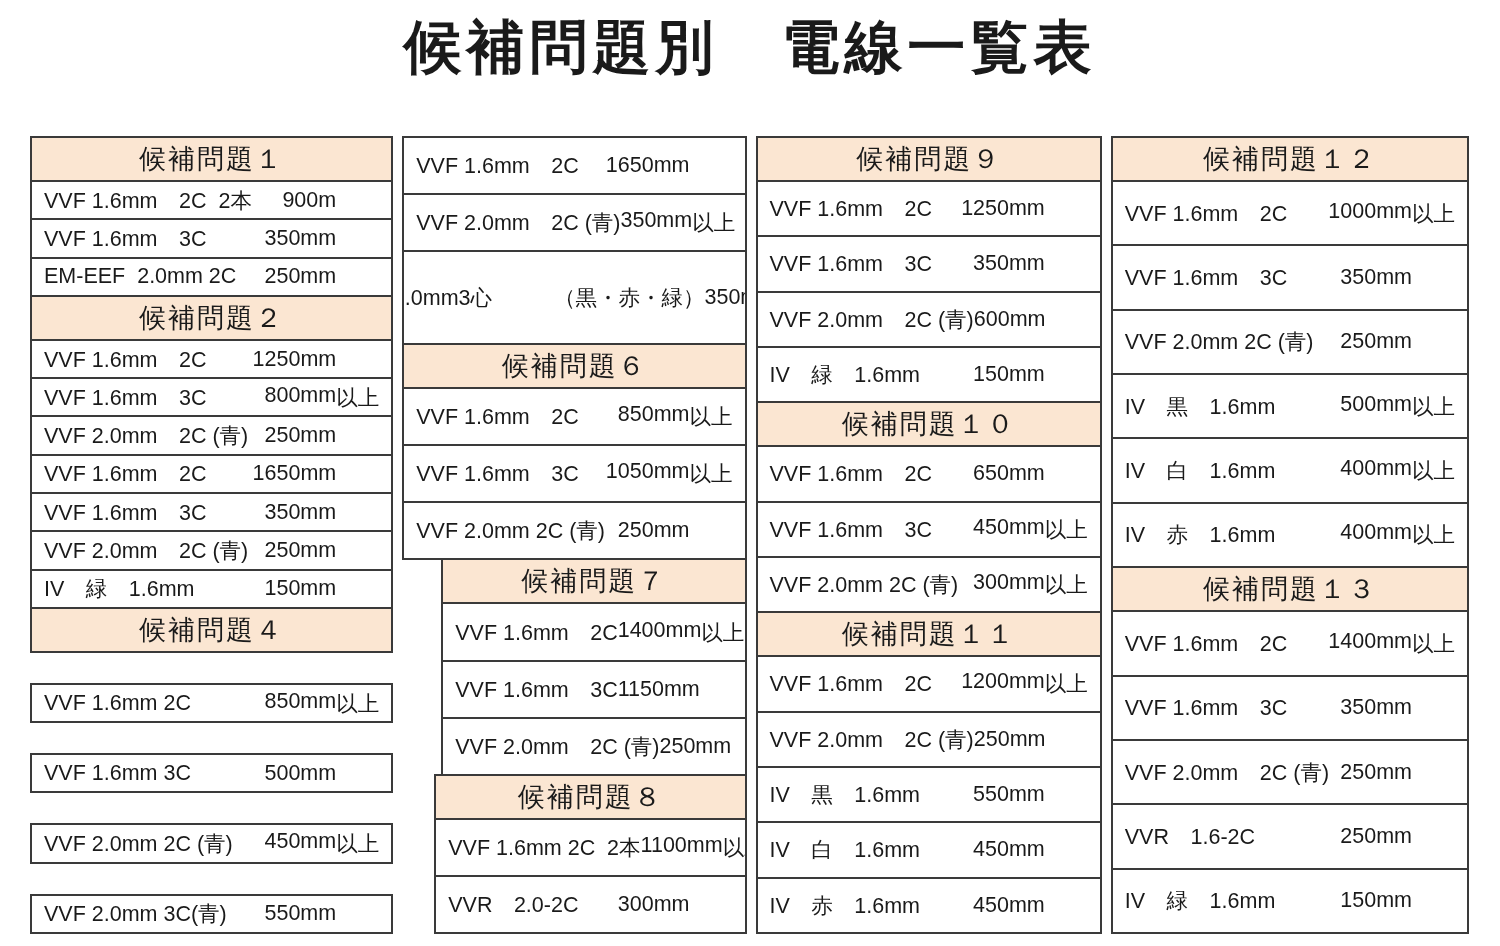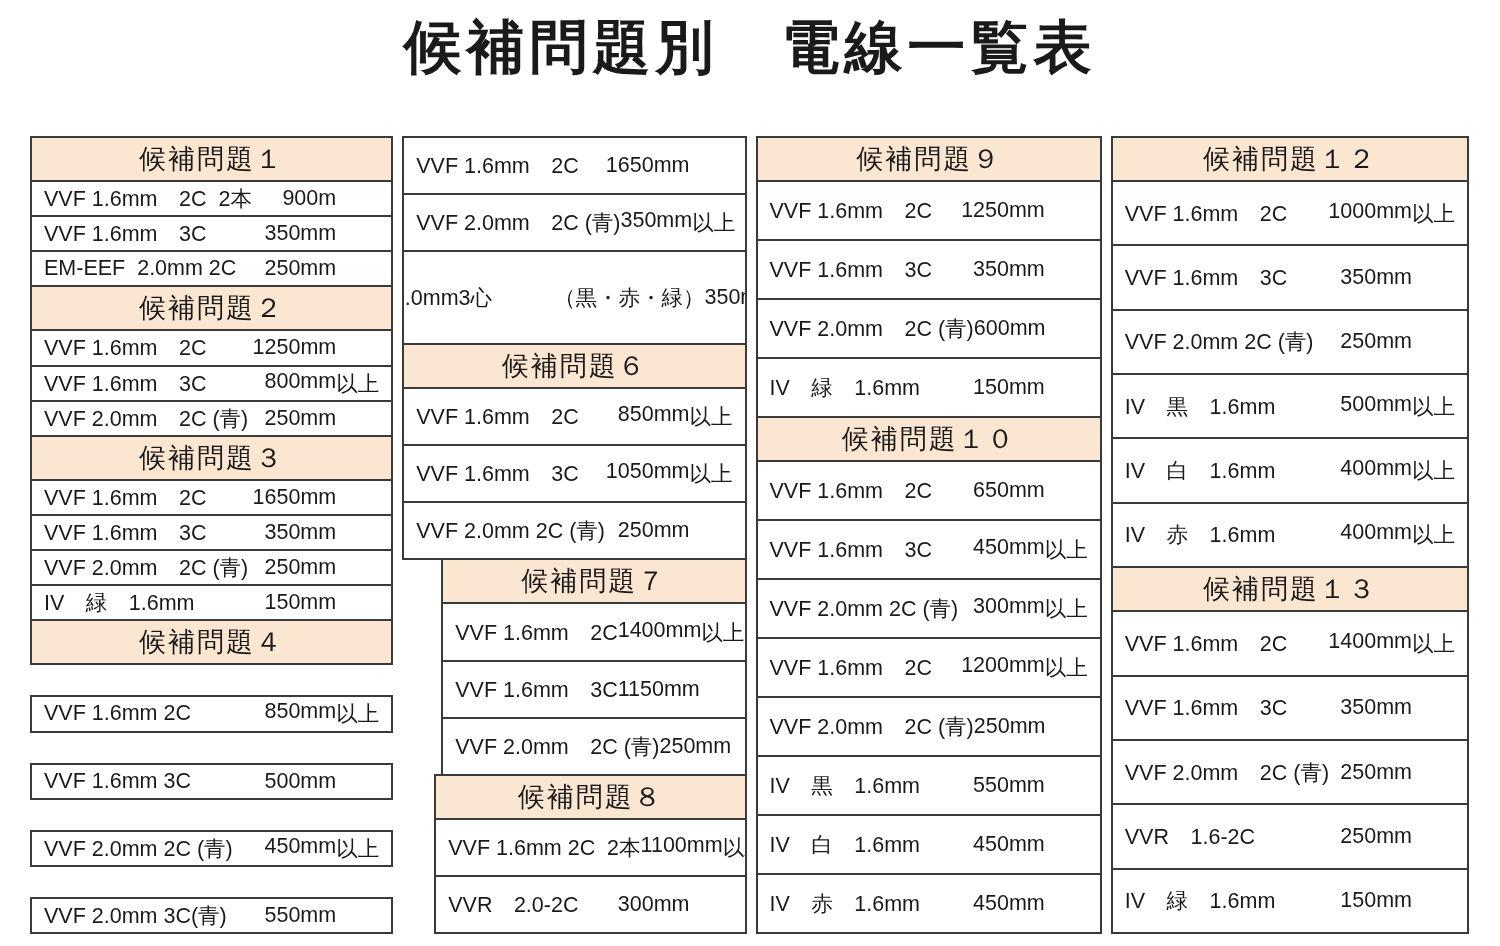--- a/index.html
+++ b/index.html
@@ -84,21 +84,20 @@
         <div class="cell row">
           <span class="spec">VVF 1.6mm　3C</span>
           <span class="lenwrap"><span class="len-num">800mm</span><span class="len-sfx">以上</span></span>
         </div>
         <div class="cell row">
           <span class="spec">VVF 2.0mm　2C (青)</span>
           <span class="lenwrap"><span class="len-num">250mm</span><span class="len-sfx"></span></span>
         </div>
       </div>
       <div class="section" style="flex-grow: 4;">
-        <div class="cell header-cell">候補問題３</div>
         <div class="cell row">
           <span class="spec">VVF 1.6mm　2C</span>
           <span class="lenwrap"><span class="len-num">1650mm</span><span class="len-sfx"></span></span>
         </div>
         <div class="cell row">
           <span class="spec">VVF 1.6mm　3C</span>
           <span class="lenwrap"><span class="len-num">350mm</span><span class="len-sfx"></span></span>
         </div>
         <div class="cell row">
           <span class="spec">VVF 2.0mm　2C (青)</span>
@@ -220,20 +219,21 @@
         <div class="cell row">
           <span class="spec">VVF 1.6mm　3C</span>
           <span class="lenwrap"><span class="len-num">450mm</span><span class="len-sfx">以上</span></span>
         </div>
         <div class="cell row">
           <span class="spec">VVF 2.0mm 2C (青)</span>
           <span class="lenwrap"><span class="len-num">300mm</span><span class="len-sfx">以上</span></span>
         </div>
       </div>
       <div class="section" style="flex-grow: 5;">
+        <div class="cell header-cell">候補問題１１</div>
         <div class="cell row">
           <span class="spec">VVF 1.6mm　2C</span>
           <span class="lenwrap"><span class="len-num">1200mm</span><span class="len-sfx">以上</span></span>
         </div>
         <div class="cell row">
           <span class="spec">VVF 2.0mm　2C (青)</span>
           <span class="lenwrap"><span class="len-num">250mm</span><span class="len-sfx"></span></span>
         </div>
         <div class="cell row">
           <span class="spec">IV　黒　1.6mm</span>

